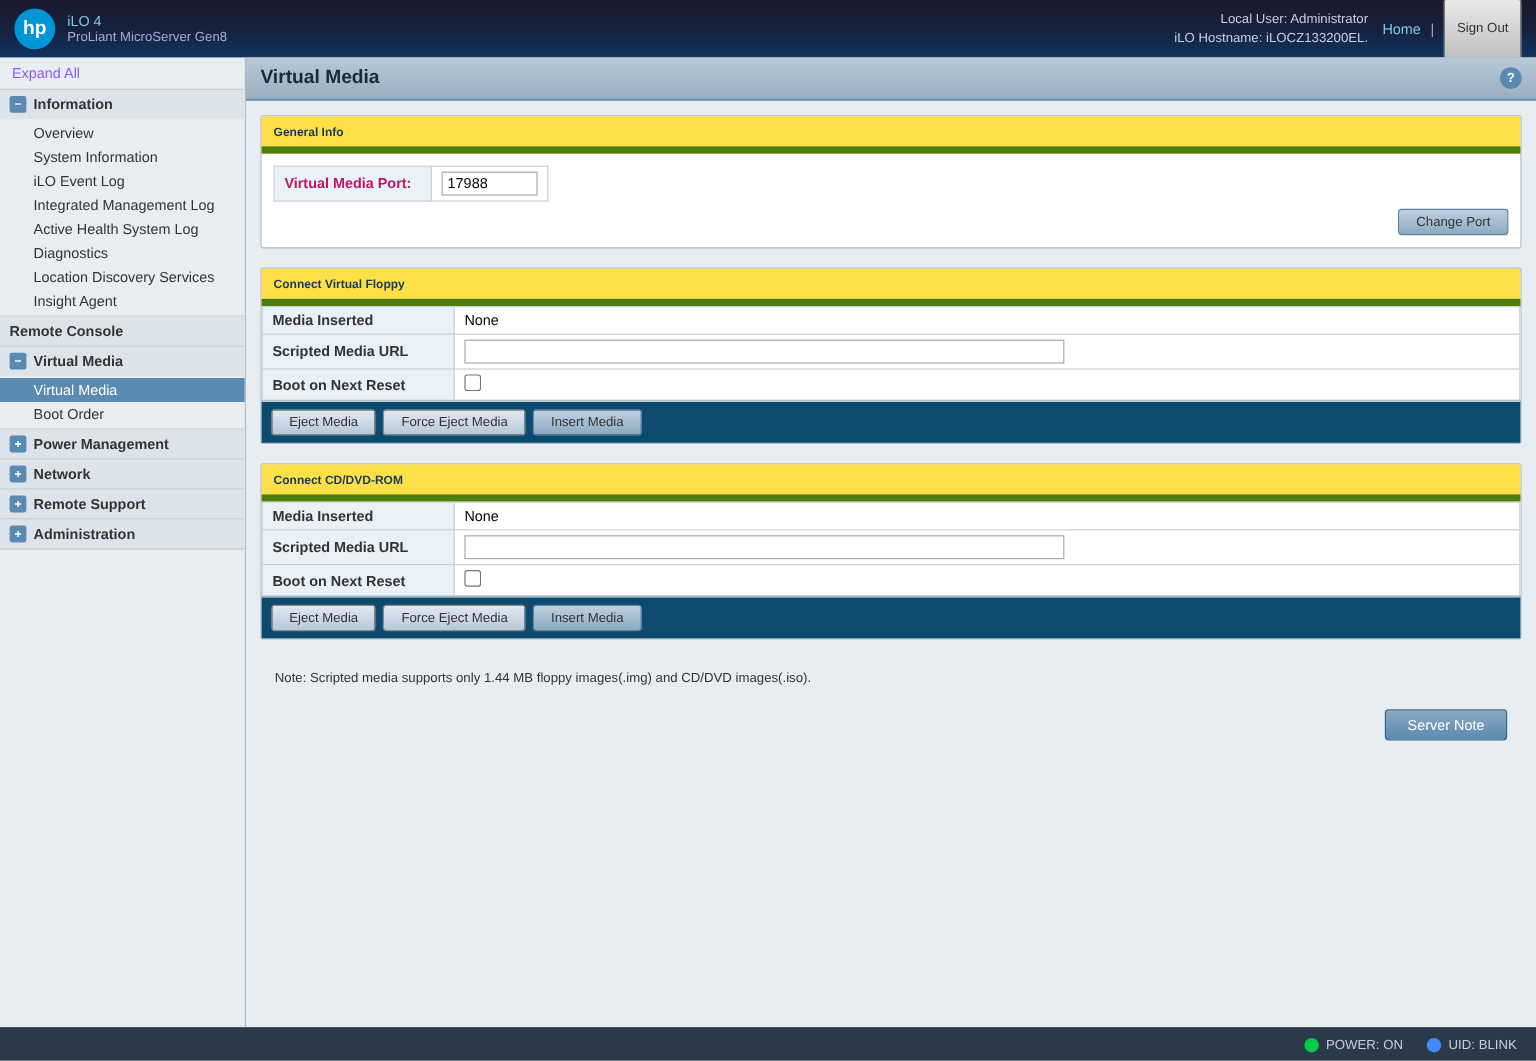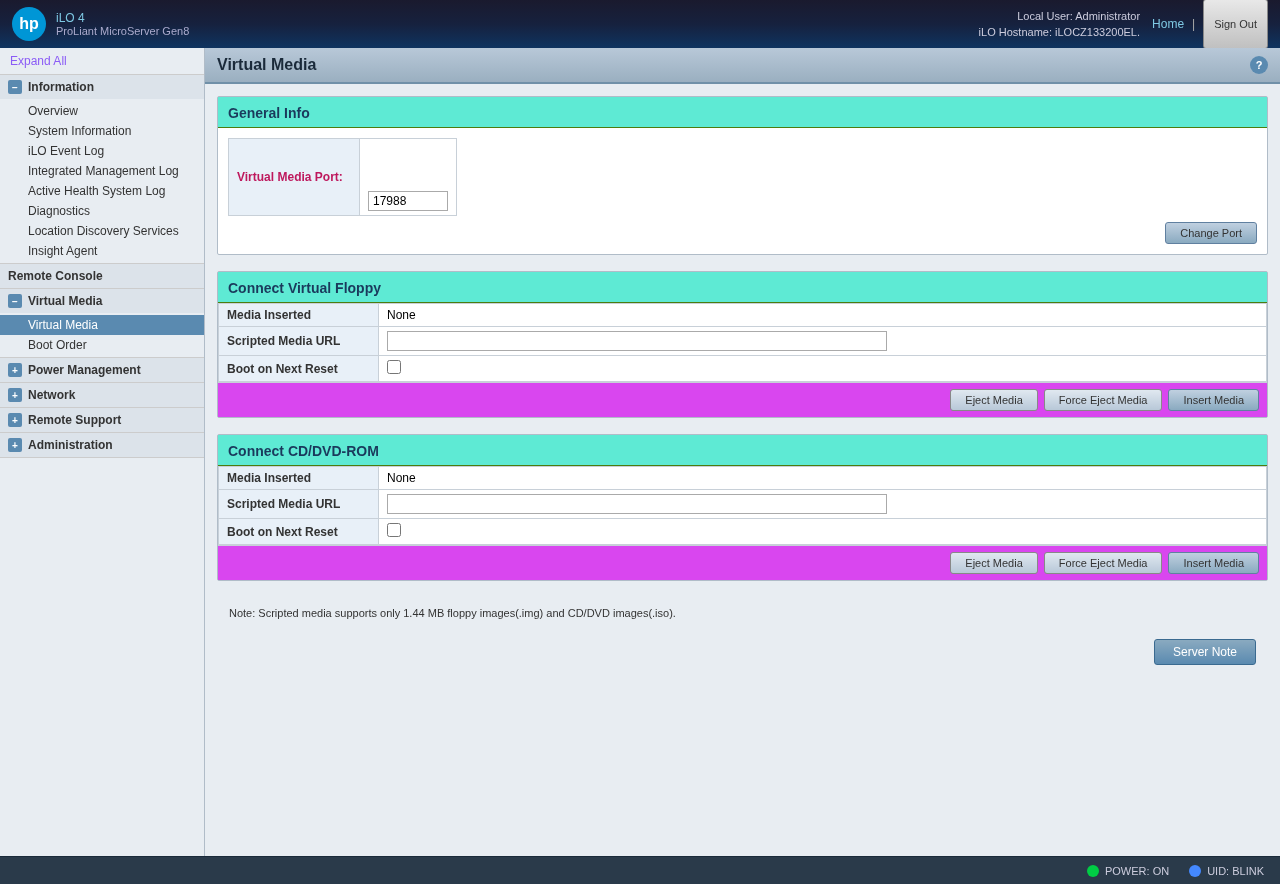--- a/index.html
+++ b/index.html
@@ -151,52 +151,50 @@
     
     #content { padding: 12px; }
 
     .section-box {
       background: white;
       border: 1px solid #b0bcc8;
       margin-bottom: 16px;
       border-radius: 2px;
     }
     .section-title {
-      font-size: 14px;
+      font-size: 10px;
       font-weight: bold;
       color: #1a3a5c;
       padding: 8px 10px 6px 10px;
-      border-bottom: 1px solid #4d7c0f;
-      background: #5eead4;
+      border-bottom: 6px solid #4d7c0f;
+      background: #fde047;
     }
     .section-content { padding: 10px; }
     .form-input {
       width: 120px;
       padding: 2px 4px;
       border: 1px solid #aaa;
       font-size: 12px;
       background: white;
-      margin-top: 48px;
     }
     .form-input-url {
       width: 500px;
       padding: 2px 4px;
       border: 1px solid #aaa;
       font-size: 12px;
       background: white;
     }
     .form-checkbox { width: 14px; height: 14px; }
 
     
     .btn-row {
       display: flex;
-      justify-content: flex-end;
       padding: 6px 8px;
       gap: 6px;
-      background: #d946ef;
+      background: #0c4a6e;
       border-top: 1px solid #c8d0d8;
     }
     .btn {
       padding: 4px 14px;
       font-size: 11px;
       border: 1px solid #888;
       border-radius: 3px;
       cursor: pointer;
       background: linear-gradient(180deg, #e0e8f0, #b8c8d8);
       color: #333;

